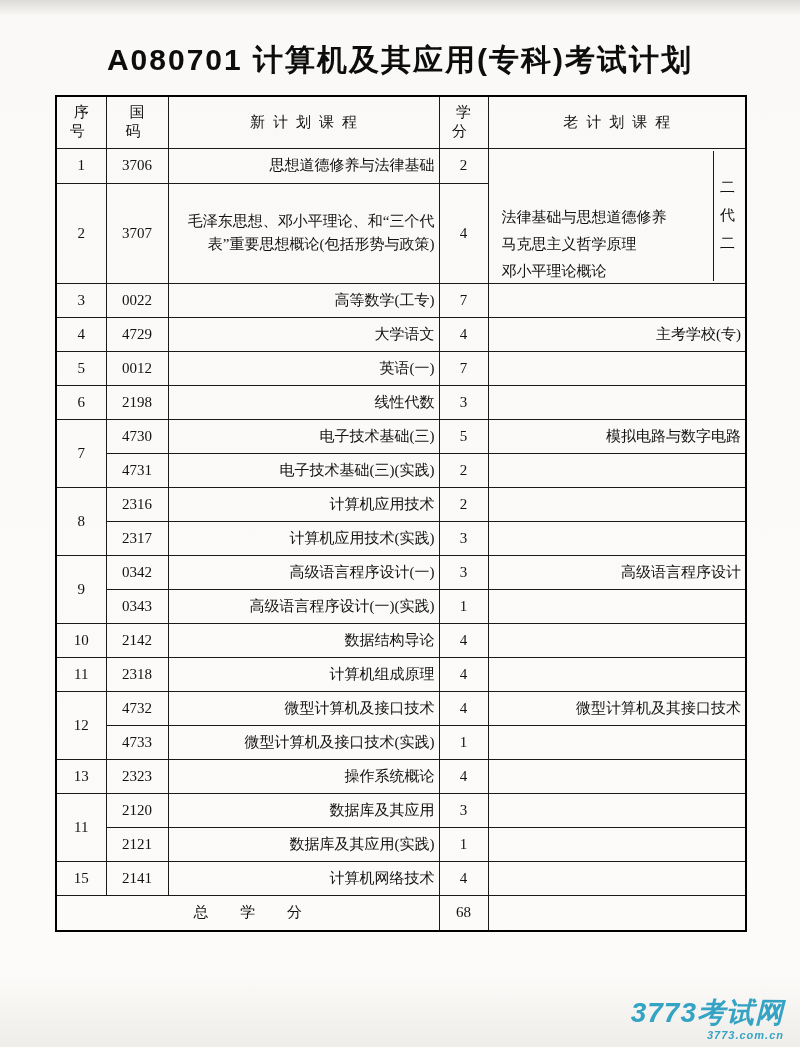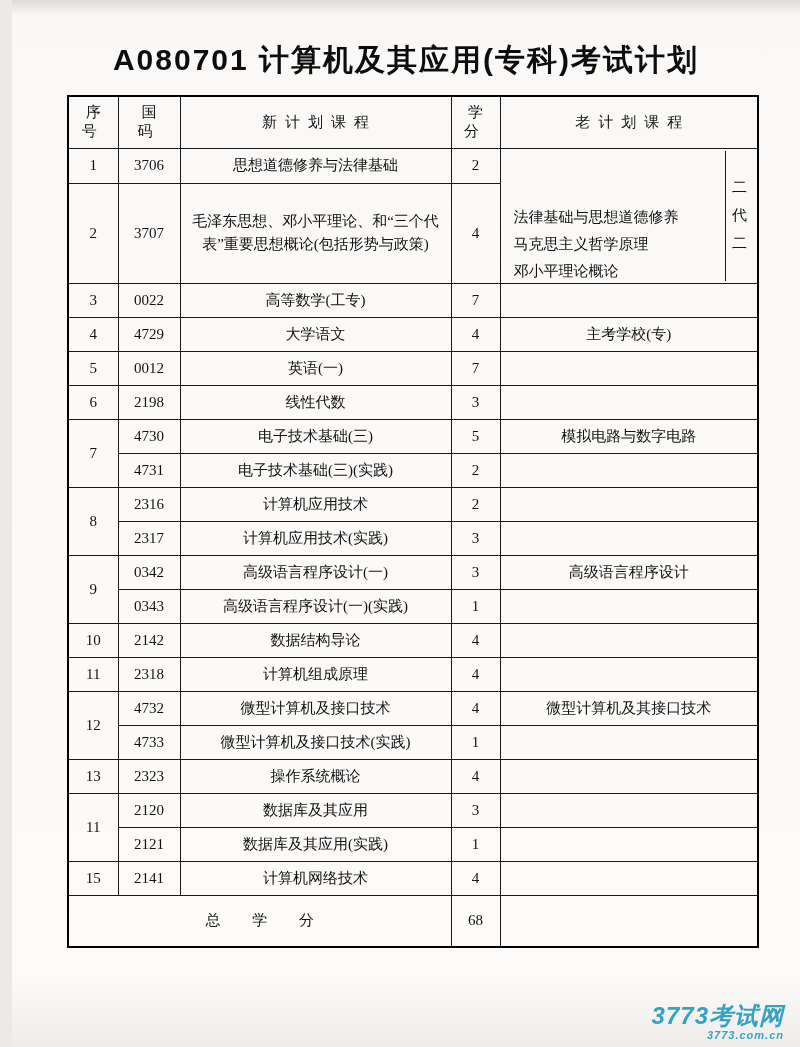--- a/index.html
+++ b/index.html
@@ -6,21 +6,20 @@
   body{
     width:800px;height:1047px;
     position:relative;overflow:hidden;
     background:#eceae7;
     font-family:"Liberation Serif","DejaVu Serif",serif;
     color:#121212;
   }
   .page{
     position:absolute;inset:0;
     background:linear-gradient(180deg,#dddbd7 0px,#faf9f7 16px,#fcfbf9 93%,#eeedea 100%);
-    margin-left:12px;
   }
   .title{
     padding-top:40px;
     text-align:center;
     font-family:"Liberation Sans","DejaVu Sans",sans-serif;
     font-weight:bold;
     font-size:30px;
     letter-spacing:2px;
     color:#0d0d0d;
   }
@@ -48,43 +47,43 @@
   }
   .plan-table thead tr{height:52px;}
   .plan-table th{
     font-weight:normal;
     text-align:center;
     letter-spacing:8px;
     text-indent:8px; 
   }
   .plan-table tbody tr{height:34px;}
   .plan-table tr.tall-row{height:96px;}
-  .plan-table tr.total-row{height:52px;}
+  .plan-table tr.total-row{height:36px;}
   .c-center{text-align:center;}
-  .c-left{text-align:center;padding-left:9px;}
+  .c-left{text-align:right;padding-left:9px;}
   .tall-row td.c-left{line-height:1.55;padding-top:4px;padding-bottom:4px;}
   .c-old-group{padding:0;}
   .group-wrap{display:flex;height:130px;align-items:stretch;}
   .group-lines{
     flex:1;display:flex;flex-direction:column;justify-content:flex-end;
     gap:8px;padding-left:9px;font-size:15px;
   }
   .side-strip{
     width:27px;border-left:1px solid #1a1a1a;
     display:flex;flex-direction:column;justify-content:center;align-items:center;
     gap:9px;font-size:15px;
   }
   .total-label{letter-spacing:14px;text-indent:14px;}
   .watermark{
     position:absolute;right:16px;bottom:6px;
     text-align:right;
     font-family:"Liberation Sans","DejaVu Sans",sans-serif;
     font-style:italic;font-weight:bold;
   }
-  .wm-site{font-size:24px;letter-spacing:1px;line-height:1.1;}
+  .wm-site{font-size:28px;letter-spacing:1px;line-height:1.1;}
   .wm-domain{font-size:11px;letter-spacing:1px;}
 </style>
 </head>
 <body>
 
 <div class="page">
 
   <div class="title">A080701 计算机及其应用(专科)考试计划</div>
 
 

